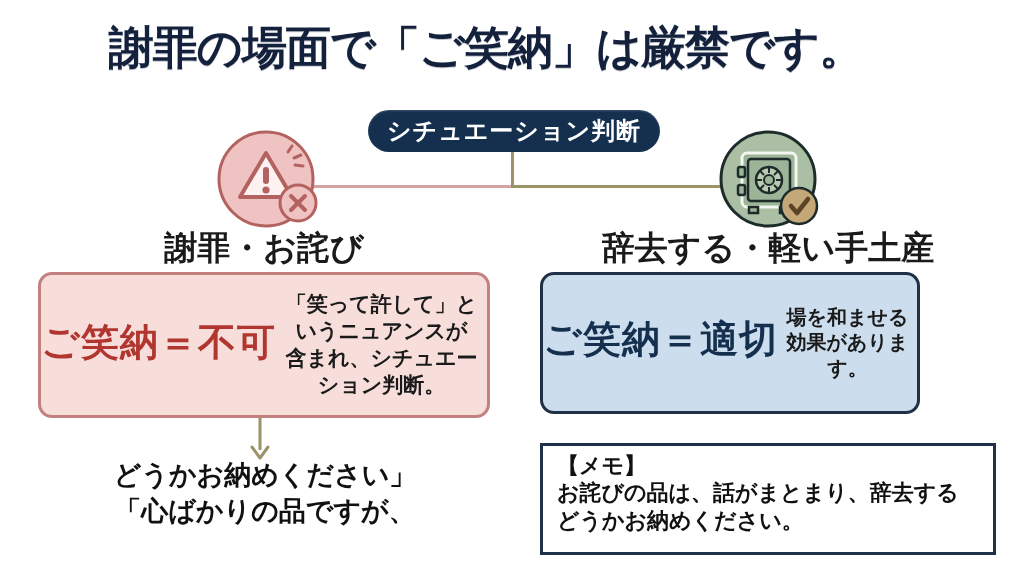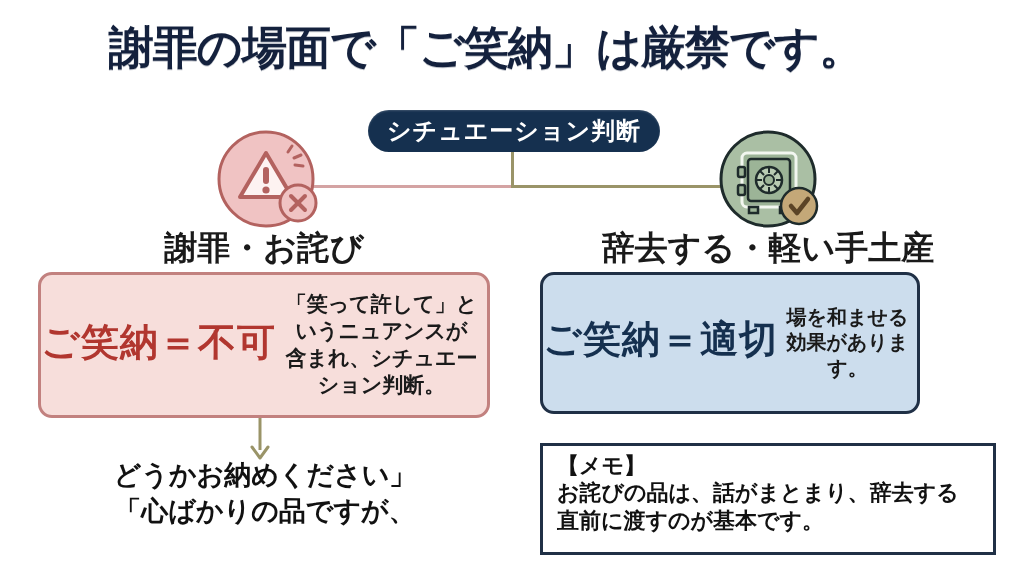--- a/index.html
+++ b/index.html
@@ -275,15 +275,15 @@
   <div class="card-head card-head-good">ご笑納＝適切</div>
   <div class="card-body card-body-good">
     <div>場を和ませる効果があります。</div>
   </div>
 </div>
 
 <div class="memo">
   <div class="memo-title">【メモ】</div>
   <div class="memo-body">
     <div>お詫びの品は、話がまとまり、辞去する</div>
-    <div>直前に渡すのが基本です。</div>
+    <div>どうかお納めください。</div>
   </div>
 </div>
 
 </body></html>

